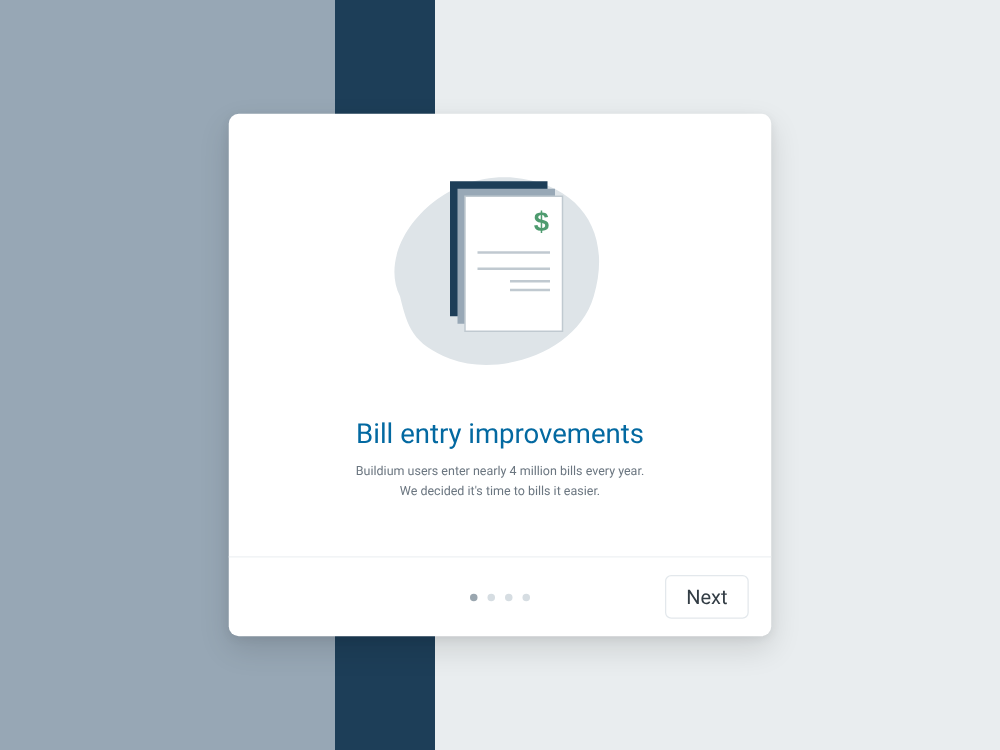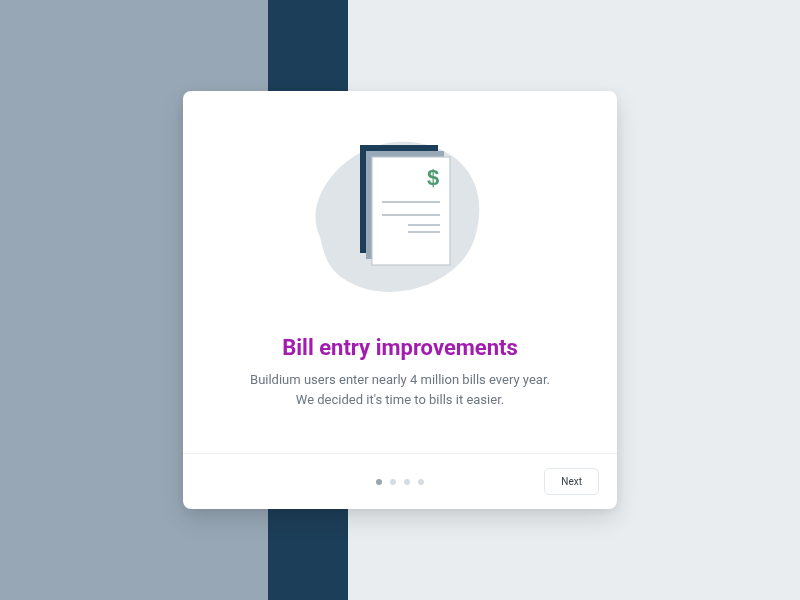--- a/index.html
+++ b/index.html
@@ -36,28 +36,28 @@
     }
     .illus-wrap {
       width: 100%;
       display: flex;
       justify-content: center;
       margin-top: 8px;
       margin-bottom: 18px;
     }
     .title {
       font-size: 22px;
-      font-weight: 700;
-      color: #a21caf;
+      font-weight: 400;
+      color: #0369a1;
       text-align: center;
       margin-top: 10px;
       margin-bottom: 10px;
     }
     .subtitle {
-      font-size: 13px;
+      font-size: 10px;
       line-height: 1.55;
       color: #6b7680;
       text-align: center;
     }
     .modal-footer {
       border-top: 1px solid #eef1f3;
       padding: 14px 18px;
       display: flex;
       align-items: center;
       justify-content: flex-end;
@@ -74,21 +74,21 @@
       width: 6px;
       height: 6px;
       border-radius: 50%;
       background: #d6dde2;
     }
     .dot.active { background: #9aa6af; }
     .next-btn {
       background: #ffffff;
       border: 1px solid #e3e8ec;
       color: #333d45;
-      font-size: 10px;
+      font-size: 16px;
       padding: 7px 16px;
       border-radius: 5px;
       cursor: pointer;
       font-family: inherit;
     }
   </style>
 </head>
 <body>
 
 <div class="bg bg-left"></div>

